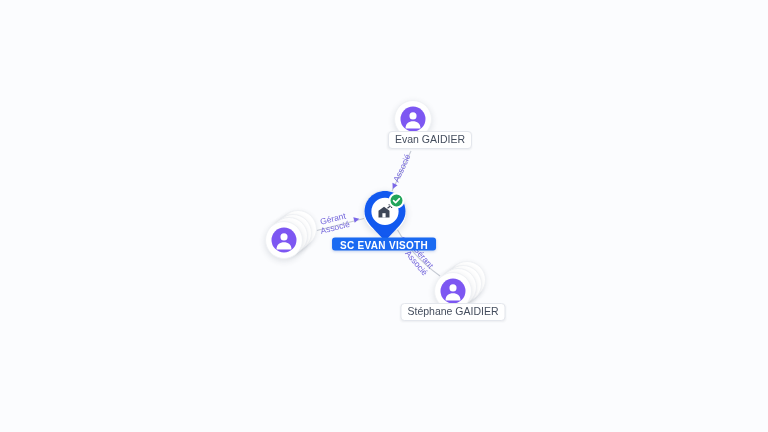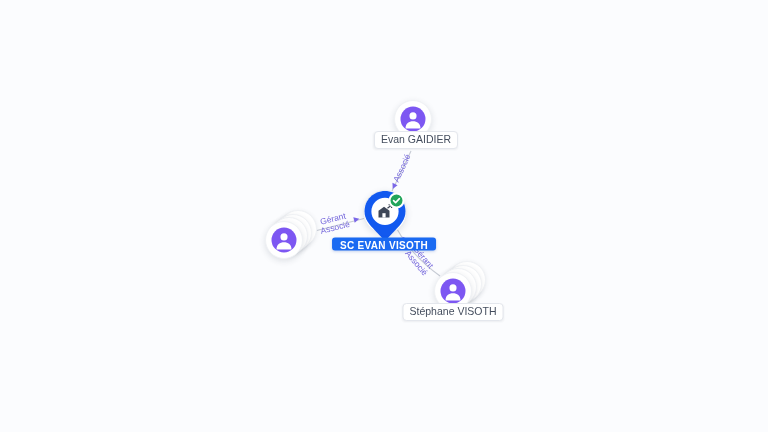--- a/index.html
+++ b/index.html
@@ -102,21 +102,21 @@
   </div>
 
   <div class="circle z4" style="left:394px;top:100px;">
     <div class="avatar">
       <svg width="25" height="25" viewBox="0 0 24 24">
         <circle cx="12" cy="9" r="3.4" fill="#ffffff"></circle>
         <path d="M4.8,21 C4.8,16.6 8,14.2 12,14.2 C16,14.2 19.2,16.6 19.2,21 Z" fill="#ffffff"></path>
       </svg>
     </div>
   </div>
-  <div class="node-label" style="left:416px;top:140px;">Evan GAIDIER</div>
+  <div class="node-label" style="left:430px;top:140px;">Evan GAIDIER</div>
 
   <div class="circle back z3" style="left:279px;top:210px;"></div>
   <div class="circle back z3" style="left:274px;top:214px;"></div>
   <div class="circle back z3" style="left:270px;top:217px;"></div>
   <div class="circle z4" style="left:265px;top:221px;">
     <div class="avatar">
       <svg width="25" height="25" viewBox="0 0 24 24">
         <circle cx="12" cy="9" r="3.4" fill="#ffffff"></circle>
         <path d="M4.8,21 C4.8,16.6 8,14.2 12,14.2 C16,14.2 19.2,16.6 19.2,21 Z" fill="#ffffff"></path>
       </svg>
@@ -127,21 +127,21 @@
   <div class="circle back z3" style="left:444px;top:265px;"></div>
   <div class="circle back z3" style="left:439px;top:268px;"></div>
   <div class="circle z4" style="left:434px;top:272px;">
     <div class="avatar">
       <svg width="25" height="25" viewBox="0 0 24 24">
         <circle cx="12" cy="9" r="3.4" fill="#ffffff"></circle>
         <path d="M4.8,21 C4.8,16.6 8,14.2 12,14.2 C16,14.2 19.2,16.6 19.2,21 Z" fill="#ffffff"></path>
       </svg>
     </div>
   </div>
-  <div class="node-label" style="left:453px;top:312px;">Stéphane VISOTH</div>
+  <div class="node-label" style="left:453px;top:312px;">Stéphane GAIDIER</div>
 
   <div class="company-halo z3" style="left:363px;top:190px;"></div>
   <svg class="z5" style="position:absolute;left:357px;top:186px;z-index:5;" width="56" height="60" viewBox="0 0 56 60">
 
     <path d="M28,5 C16.5,5 7.5,13.9 7.5,25.4 C7.5,33 12.2,38.2 17.8,44.2 L28,55 L38.2,44.2 C43.8,38.2 48.5,33 48.5,25.4 C48.5,13.9 39.5,5 28,5 Z" fill="#1259ef"></path>
     <circle cx="28" cy="25.4" r="13.6" fill="#ffffff"></circle>
 
     <g>
       <path d="M21.5,31.5 L21.5,24.8 L27,20.8 L32.5,24.8 L32.5,31.5 Z" fill="#3e4656"></path>
       <rect x="25.4" y="27.2" width="3.2" height="4.3" fill="#ffffff"></rect>

